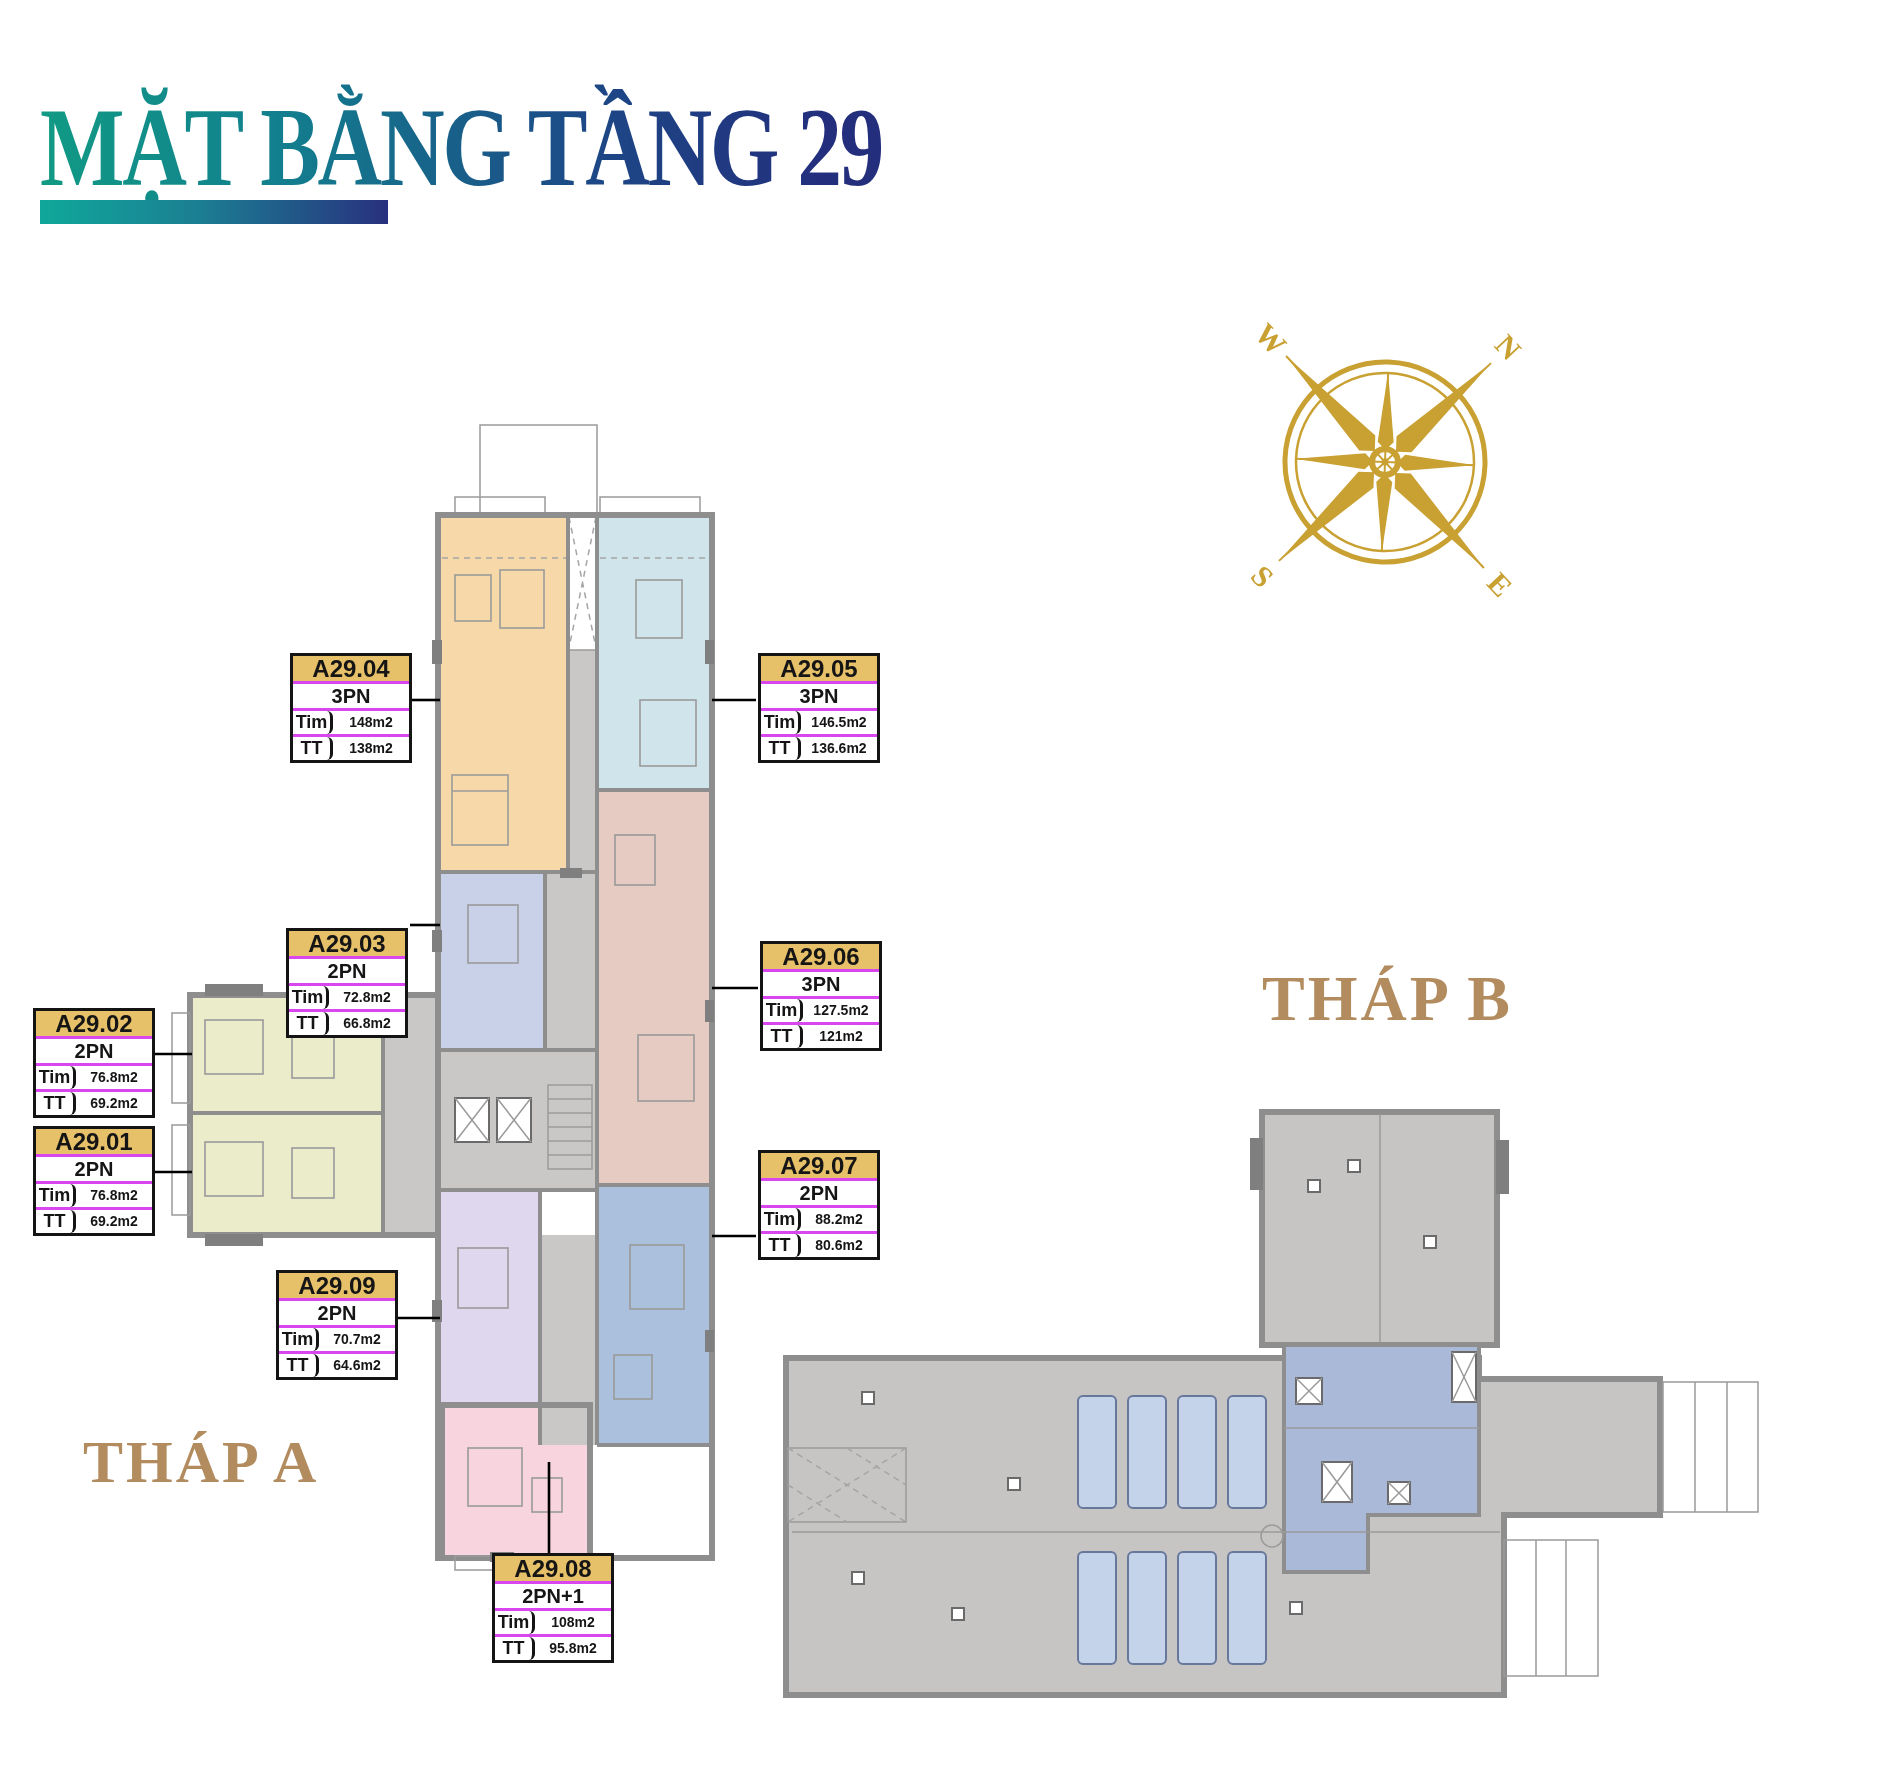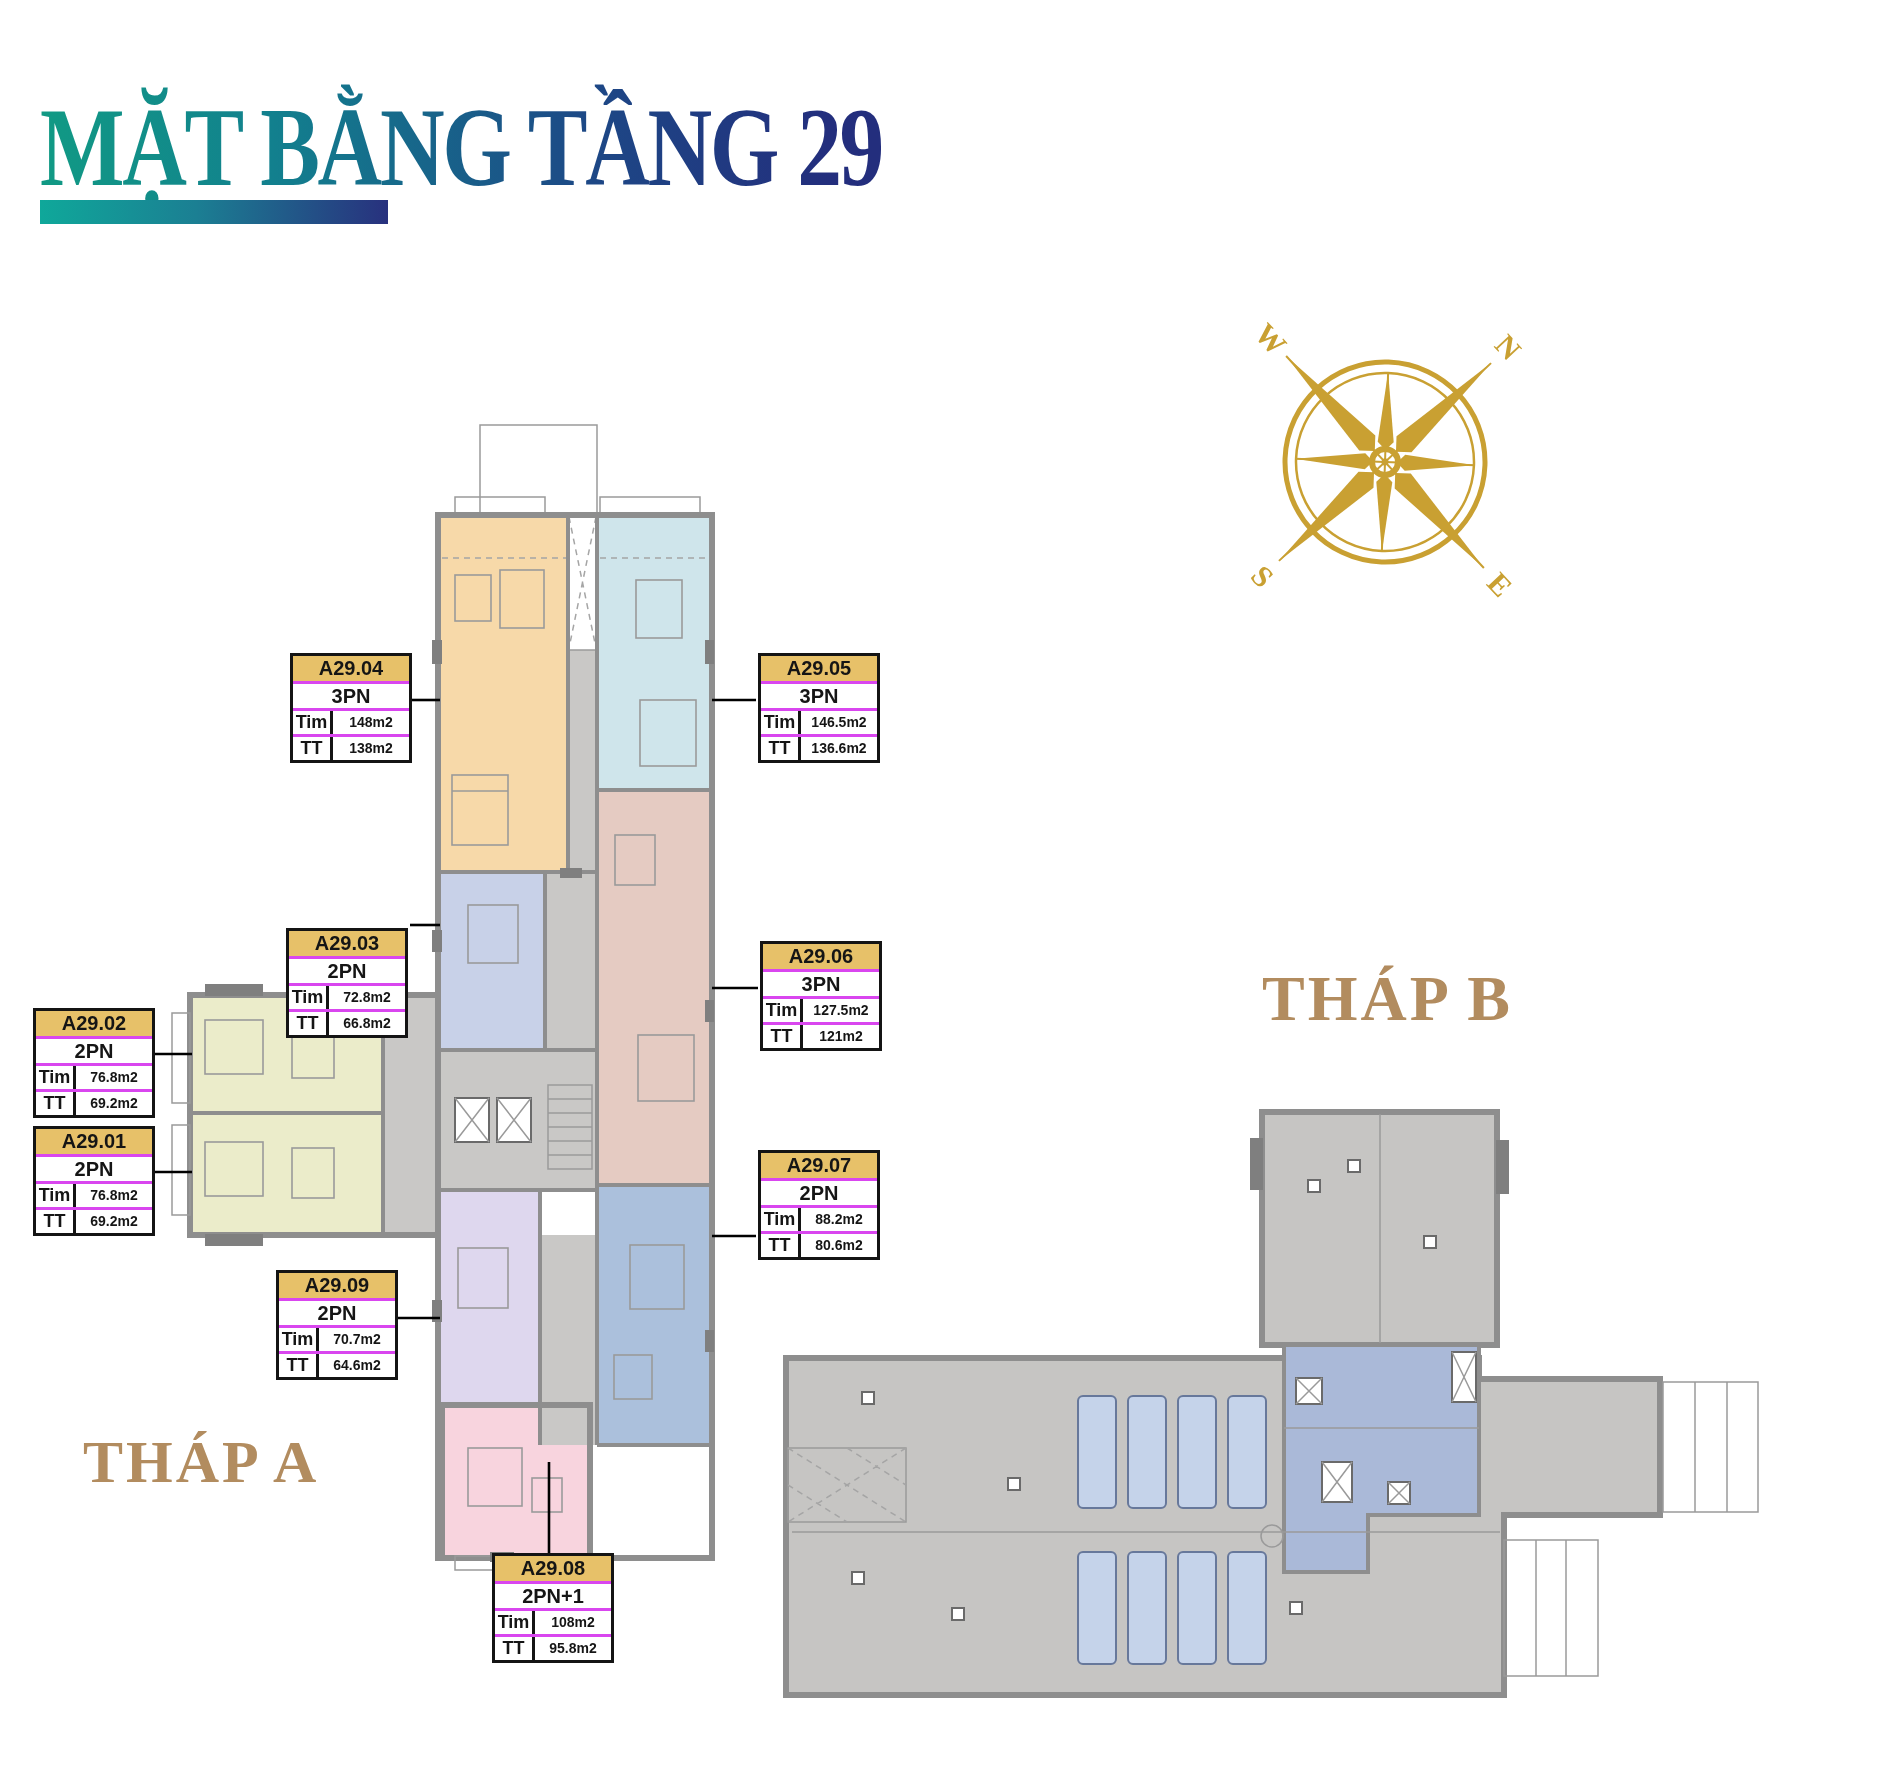--- a/index.html
+++ b/index.html
@@ -30,24 +30,24 @@
   #thap-a{left:83px;top:1428px;font-size:60px;text-align:right;}
   #thap-b{left:1262px;top:962px;font-size:64px;}
 
   
   .callout{
     position:absolute;width:122px;background:#fff;border:3px solid #141414;
     text-align:center;font-weight:700;color:#151515;box-sizing:border-box;
   }
   .callout>div{box-sizing:border-box;}
   .callout>div+div{border-top:3px solid #d946ef;}
-  .c-head{background:var(--gold,#e7c169);font-size:20px;line-height:23px;padding:1px 0;}
+  .c-head{background:var(--gold,#e7c169);font-size:24px;line-height:23px;padding:1px 0;}
   .c-type{font-size:20px;line-height:22px;padding:1px 0;}
   .c-row{display:flex;align-items:stretch;}
-  .c-key{flex:0 0 37px;border-right:3px solid #141414;font-size:18px;line-height:23px;}
+  .c-key{flex:0 0 37px;border-right:3px solid #141414;font-size:18px;line-height:23px;border-radius:6px;}
   .c-val{flex:1;font-size:14px;line-height:23px;white-space:nowrap;}
 
   
   .wall{stroke:#8e8e8e;stroke-width:4;fill:none;}
   .wall-heavy{stroke:#8e8e8e;stroke-width:6;fill:none;}
   .u-orange{fill:var(--unit-orange,#f7d9a9);}
   .u-skyblue{fill:var(--unit-skyblue,#cfe5eb);}
   .u-periwinkle{fill:var(--unit-periwinkle,#c8d1e8);}
   .u-rose{fill:var(--unit-rose,#e5cbc2);}
   .u-olive{fill:var(--unit-olive,#ebecca);}

